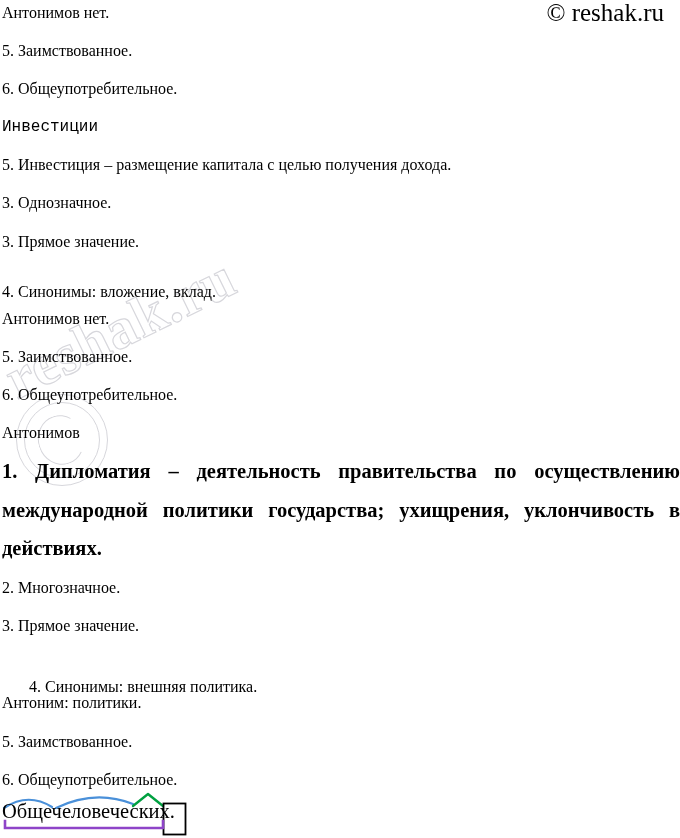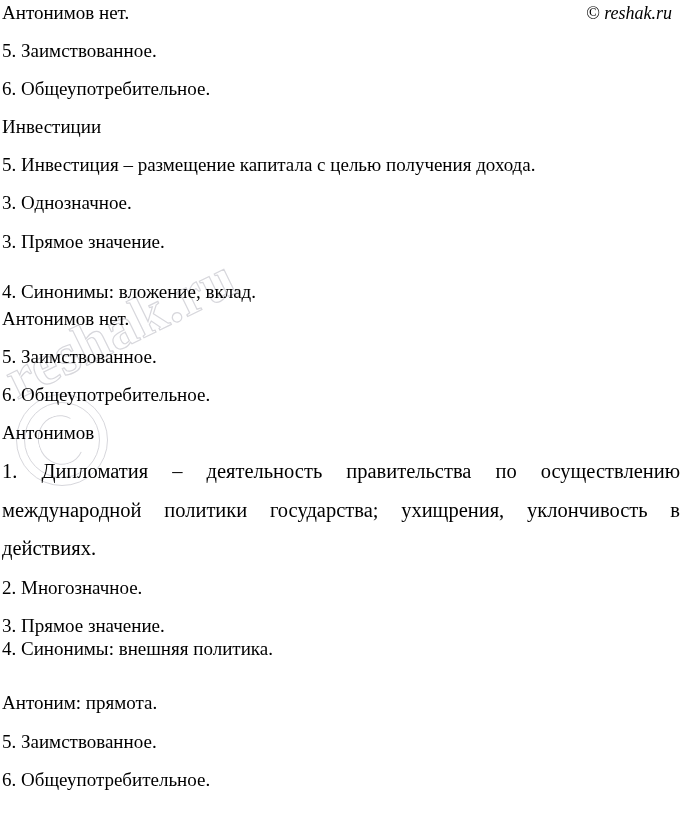--- a/index.html
+++ b/index.html
@@ -84,42 +84,42 @@
 
   
   .content {
     position: relative;
     z-index: 2;
     padding: 0;
   }
   .line {
     position: absolute;
     left: 2px;
-    font-size: 19px;
+    font-size: 16px;
     line-height: 22px;
     white-space: nowrap;
   }
   .para {
     position: absolute;
     left: 2px;
     width: 678px;
     font-size: 20.5px;
     line-height: 38.5px;
     text-align: justify;
     text-align-last: left;
     text-justify: inter-word;
+    font-weight: bold;
   }
   .credit {
     position: absolute;
     top: 2px;
-    right: 8px;
-    font-size: 18px;
+    right: 16px;
+    font-size: 25px;
     line-height: 22px;
     white-space: nowrap;
-    font-style: italic;
   }
 
   
   .morph-block {
     position: absolute;
     left: 0;
     top: 790px;
     width: 300px;
     height: 48px;
     z-index: 3;
@@ -150,32 +150,47 @@
     <div class="wm-text">reshak.ru</div>
     <div class="wm-copy"></div>
   </div>
 
   <div class="credit">© reshak.ru</div>
 
   <div class="content" id="content">
       <div class="line" style="top: 2px;">Антонимов нет.</div>
       <div class="line" style="top: 40px;">5. Заимствованное.</div>
       <div class="line" style="top: 78px;">6. Общеупотребительное.</div>
-      <div class="line" style="top: 116px;">Инвестиции</div>
+      <div class="line" style="top: 116px; font-family: Liberation Mono, monospace;">Инвестиции</div>
       <div class="line" style="top: 154px;">5. Инвестиция – размещение капитала с целью получения дохода.</div>
       <div class="line" style="top: 192px;">3. Однозначное.</div>
       <div class="line" style="top: 231px;">3. Прямое значение.</div>
       <div class="line" style="top: 281px;">4. Синонимы: вложение, вклад.</div>
       <div class="line" style="top: 308px;">Антонимов нет.</div>
       <div class="line" style="top: 346px;">5. Заимствованное.</div>
       <div class="line" style="top: 384px;">6. Общеупотребительное.</div>
       <div class="line" style="top: 422px;">Антонимов</div>
       <div class="para" style="top: 452px;">1. Дипломатия – деятельность правительства по осуществлению международной политики государства; ухищрения, уклончивость в действиях.</div>
       <div class="line" style="top: 577px; text-align: right;">2. Многозначное.</div>
       <div class="line" style="top: 615px;">3. Прямое значение.</div>
-      <div class="line" style="top: 638px;">4. Синонимы: внешняя политика.</div>
-      <div class="line" style="top: 692px;">Антоним: прямота.</div>
+      <div class="line" style="top: 676px; margin-left: 27px;">4. Синонимы: внешняя политика.</div>
+      <div class="line" style="top: 692px;">Антоним: политики.</div>
       <div class="line" style="top: 731px;">5. Заимствованное.</div>
       <div class="line" style="top: 769px;">6. Общеупотребительное.</div>
     </div>
 
+  <div class="morph-block">
+    <svg class="morph-svg" viewBox="0 0 300 48">
+
+      <path d="M 4 18 Q 28 2 52 17" fill="none" stroke="#4a90d9" stroke-width="2.2" stroke-linecap="round"></path>
+
+      <path d="M 56 18 Q 95 -1 133 14" fill="none" stroke="#4a90d9" stroke-width="2.2" stroke-linecap="round"></path>
+
+      <path d="M 133 16 L 148 4 L 163 16" fill="none" stroke="#00a040" stroke-width="2.4" stroke-linecap="round" stroke-linejoin="round"></path>
+
+      <rect x="163.5" y="13.5" width="22" height="31" fill="none" stroke="#000000" stroke-width="1.8"></rect>
+
+      <path d="M 5 31 L 5 38 L 163 38 L 163 31" fill="none" stroke="#8e44c8" stroke-width="2.6" stroke-linecap="square" stroke-linejoin="miter"></path>
+    </svg>
+    <div class="morph-word">Общечеловеческих.</div>
+  </div>
 
 </div>
 
 </body></html>

